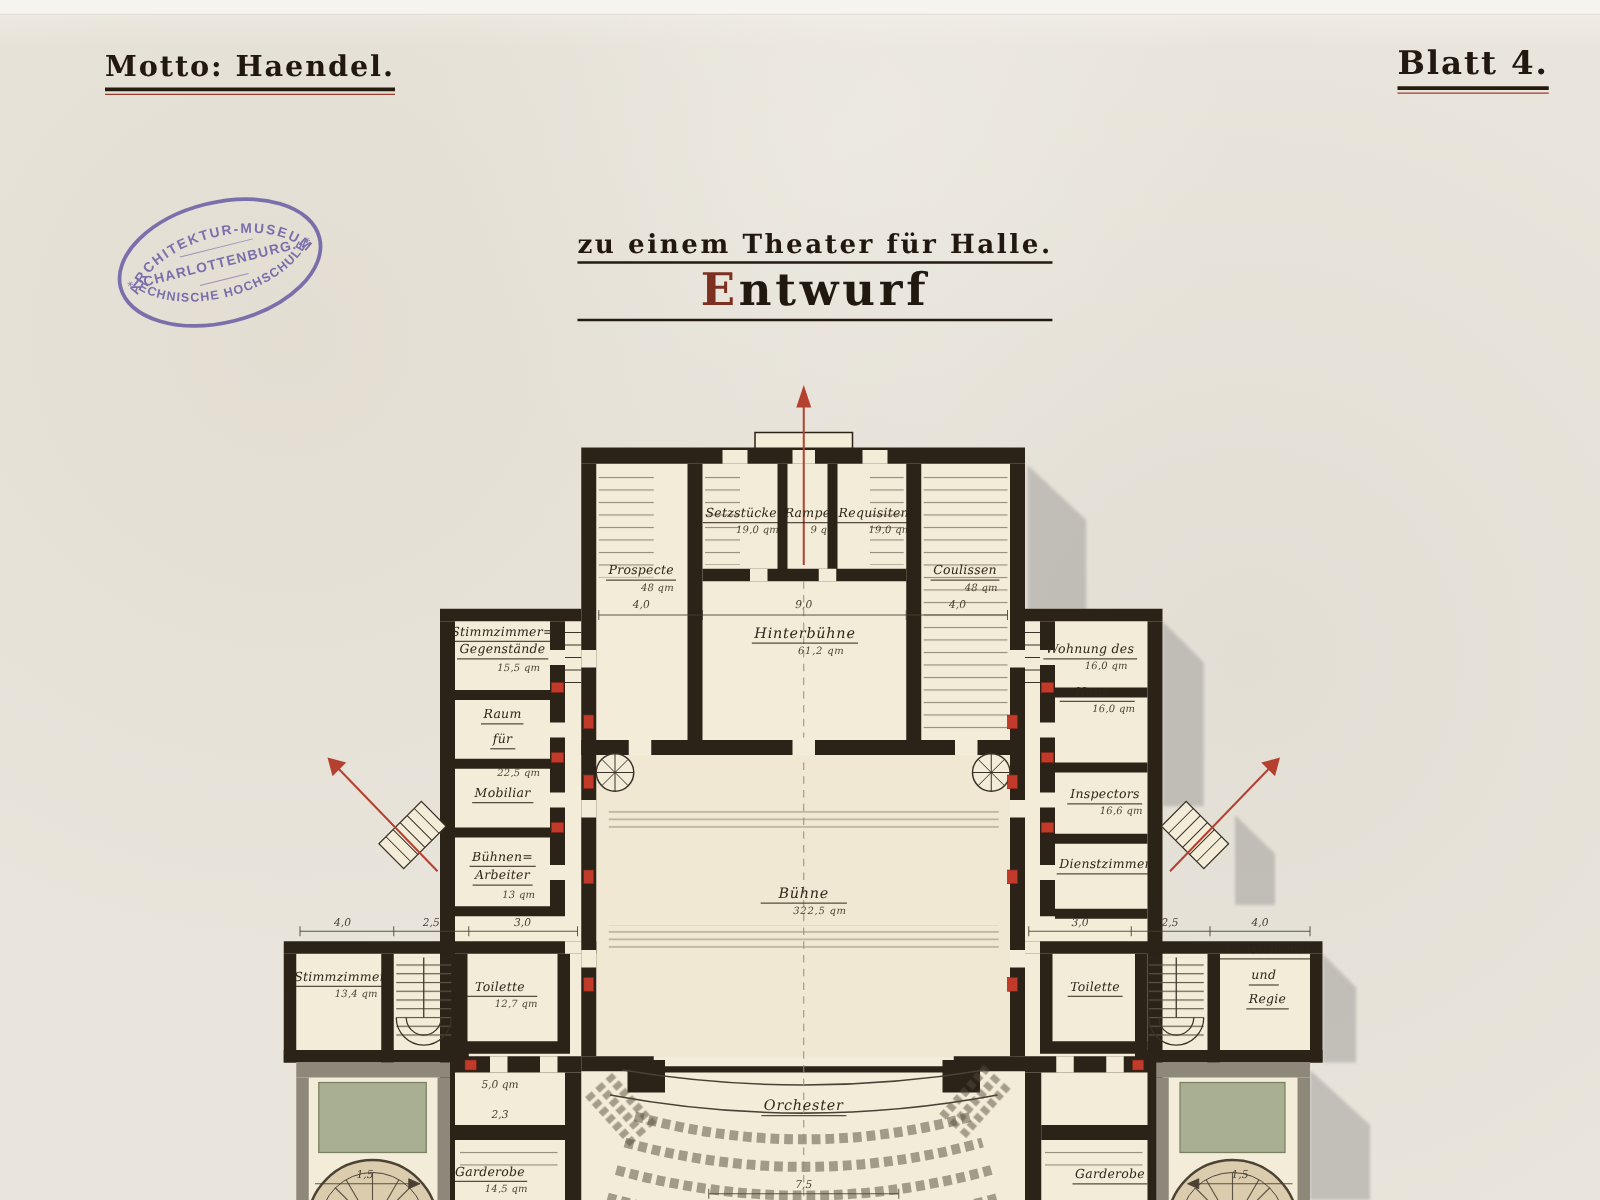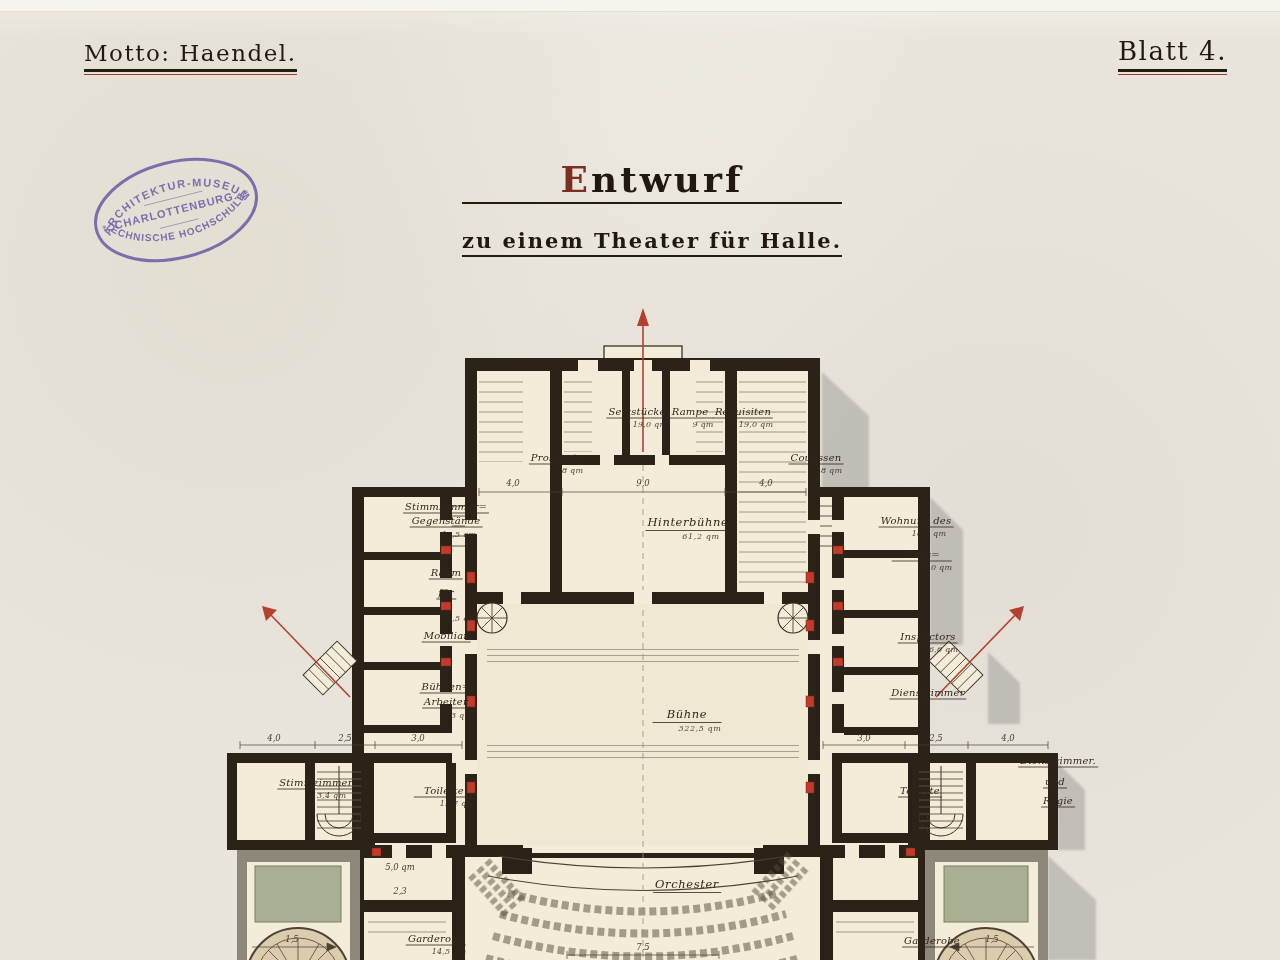--- a/index.html
+++ b/index.html
@@ -8,37 +8,37 @@
     background-image:
       radial-gradient(circle at 18% 28%, rgba(214,205,188,.30), transparent 42%),
       radial-gradient(circle at 78% 55%, rgba(206,199,186,.22), transparent 46%),
       radial-gradient(circle at 52% 12%, rgba(240,238,231,.55), transparent 30%),
       linear-gradient(180deg, rgba(246,244,238,.7) 0%, rgba(246,244,238,0) 4%);
     font-family:"DejaVu Serif", serif;}
   .sheet::before{content:"";position:absolute;left:0;top:0;width:100%;height:11px;
     background:#f6f4ee;border-bottom:1px solid rgba(120,110,95,.15);}
   svg.plan{position:absolute;left:0;top:0;}
   
-  .gothic{position:absolute;font-weight:normal;color:#211810;letter-spacing:1.5px;}
+  .gothic{position:absolute;font-weight:bold;color:#211810;letter-spacing:1.5px;}
   .motto{left:84px;top:40px;font-size:23px;}
   .blatt{left:1082px;top:36px;font-size:26px;margin-left:36px;}
   .drule{height:2.5px;background:#241b11;margin-top:3px;}
   .drule2{height:1.5px;background:#a03c2e;margin-top:2px;}
   .title-block{position:absolute;left:652px;top:158px;transform:translateX(-50%);
     text-align:center;color:#211810;}
   .title-main{font-size:36px;font-weight:bold;letter-spacing:3px;display:inline-block;}
   .title-main::first-letter{color:#7d2f22;}
   .title-rule{height:2px;background:#241b11;margin-top:2px;}
   .title-sub{margin-top:24px;font-size:21px;font-weight:bold;letter-spacing:2px;display:inline-block;}
   
   .stamp{position:absolute;left:86px;top:154px;transform:rotate(-14deg);opacity:.88;}
   
   .labels{position:absolute;inset:0;pointer-events:none;}
   .lbl{position:absolute;transform:translate(-50%,-50%);text-align:center;
-    color:#30261b;font:italic 10px "DejaVu Serif",serif;letter-spacing:.2px;white-space:nowrap;margin-left:44px;}
+    color:#30261b;font:italic 10px "DejaVu Serif",serif;letter-spacing:.2px;white-space:nowrap;}
   .lbl .nm{display:block;border-bottom:1px solid rgba(48,38,27,.8);padding:0 2px 1px;}
   .lbl .ar{display:block;font-size:8px;opacity:.85;margin-top:1px;border-bottom:none;padding-left:26px;}
   .lbl.big{font-size:11.5px;letter-spacing:.6px;}
   .lbl span:empty{display:none;}
 </style>
 </head>
 <body>
 
 <div class="sheet">
 
@@ -313,21 +313,21 @@
         <span class="ar">9 qm</span>
       </div>
     <div class="lbl" style="left:699px;top:417px">
       <span class="nm">Requisiten</span>
         <span class="ar">19,0 qm</span>
       </div>
     <div class="lbl" style="left:772px;top:463px">
       <span class="nm">Coulissen</span>
         <span class="ar">48 qm</span>
       </div>
-    <div class="lbl big" style="left:644px;top:528px">
+    <div class="lbl big" style="left:644px;top:512px">
       <span class="nm">Hinterbühne</span>
         <span class="ar">61,2 qm</span>
       </div>
     <div class="lbl big" style="left:643px;top:720px">
       <span class="nm">Bühne</span>
         <span class="ar">322,5 qm</span>
       </div>
 
     <div class="lbl" style="left:402px;top:507px">
       <span class="nm">Stimmzimmer=</span>
@@ -417,25 +417,25 @@
     <div class="drule"></div>
     <div class="drule2"></div>
   </div>
   <div class="gothic blatt">
     <span>Blatt 4.</span>
     <div class="drule"></div>
     <div class="drule2"></div>
   </div>
   <div class="title-block">
     <div>
-      <span class="title-main">Entwurf</span>
+      <span class="title-sub">zu einem Theater für Halle.</span>
       <div class="title-rule"></div>
     </div>
     <div>
-      <span class="title-sub">zu einem Theater für Halle.</span>
+      <span class="title-main">Entwurf</span>
       <div class="title-rule"></div>
     </div>
   </div>
 
   <svg class="stamp" width="180" height="112" viewBox="0 0 180 112">
     <defs>
       <path id="stampTop" d="M 20,66 A 72,40 0 0 1 160,66"></path>
       <path id="stampBot" d="M 14,50 A 78,44 0 0 0 166,50"></path>
     </defs>
     <ellipse cx="90" cy="56" rx="82" ry="48" fill="none" stroke="#6c60a6" stroke-width="3"></ellipse>

